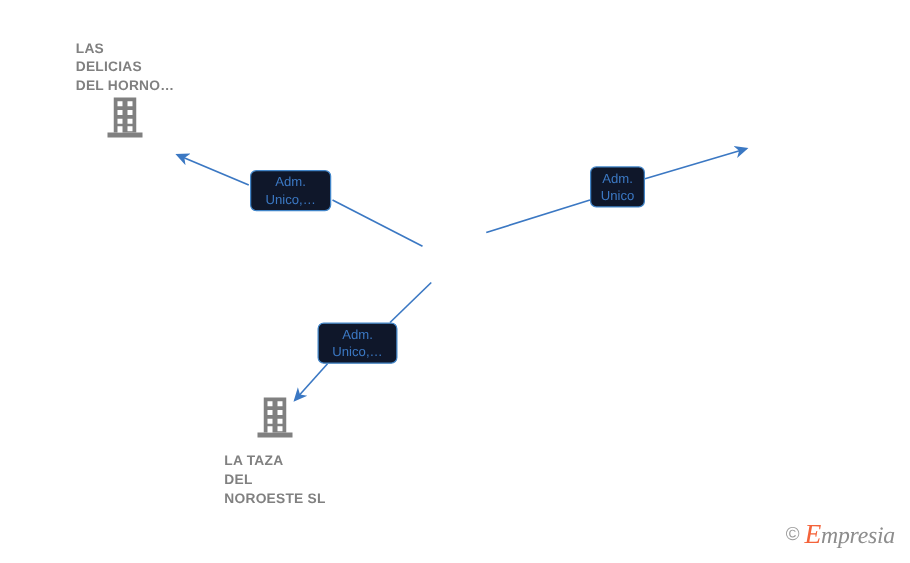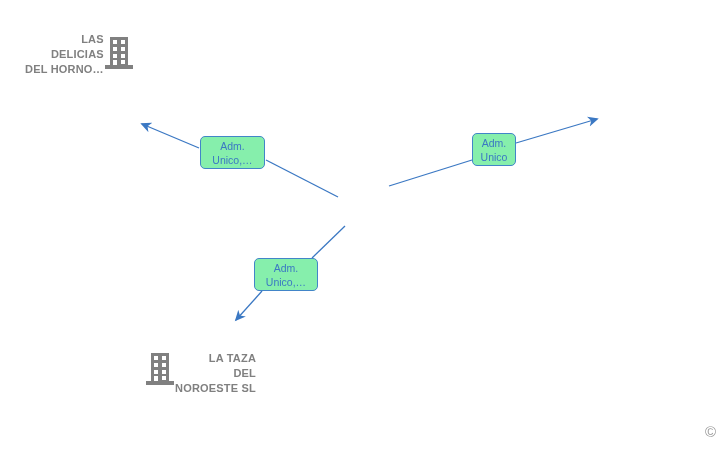--- a/index.html
+++ b/index.html
@@ -23,24 +23,24 @@
     left: 0;
     top: 0;
     width: 728px;
     height: 450px;
   }
 
   
   .node {
     position: absolute;
     display: flex;
-    flex-direction: row;
+    flex-direction: column;
     align-items: center;
     width: 150px;
-    text-align: right;
+    text-align: left;
   }
   .node-label {
     font-size: 11px;
     line-height: 15px;
     color: #808080;
     letter-spacing: 0.2px;
     white-space: pre-line;
   }
   .node-label.company {
     font-weight: bold;
@@ -48,21 +48,21 @@
   .node-icon {
     display: block;
   }
 
   
   .edge-label {
     position: absolute;
     box-sizing: border-box;
     border: 1.4px solid #4285c8;
     border-radius: 5px;
-    background: #86efac;
+    background: #0f172a;
     color: #3b78c3;
     font-size: 10.5px;
     line-height: 14px;
     text-align: center;
     padding-top: 2px;
     white-space: pre-line;
     z-index: 5;
   }
 
   
@@ -134,21 +134,21 @@
         <rect x="9" y="18" width="4" height="4" fill="#ffffff"></rect>
         <rect x="17" y="18" width="4" height="4" fill="#ffffff"></rect>
         <rect x="9" y="24" width="4" height="5" fill="#ffffff"></rect>
         <rect x="17" y="24" width="4" height="4" fill="#ffffff"></rect>
       </svg>
     </span>
   </div>
 
 
 
-  <div class="node" style="left:145px; top:345px;">
+  <div class="node" style="left:145px; top:317px;">
     <span class="node-icon">
       <svg width="30" height="34" viewBox="0 0 30 34" xmlns="http://www.w3.org/2000/svg">
         <rect x="6" y="1" width="18" height="28" fill="#808080"></rect>
         <rect x="1" y="29" width="28" height="4" fill="#808080"></rect>
         <rect x="9" y="4" width="4" height="4" fill="#ffffff"></rect>
         <rect x="17" y="4" width="4" height="4" fill="#ffffff"></rect>
         <rect x="9" y="11" width="4" height="4" fill="#ffffff"></rect>
         <rect x="17" y="11" width="4" height="4" fill="#ffffff"></rect>
         <rect x="9" y="18" width="4" height="4" fill="#ffffff"></rect>
         <rect x="17" y="18" width="4" height="4" fill="#ffffff"></rect>
@@ -165,15 +165,16 @@
 Unico,…</div>
 
   <div class="edge-label" style="left:472px; top:133px; width:44px; height:33px;">Adm.
 Unico</div>
 
   <div class="edge-label" style="left:254px; top:258px; width:64px; height:33px;">Adm.
 Unico,…</div>
 
   <div id="watermark">
     <span class="copy">©</span>
+    <span class="brand"><span class="cap">E</span><span>mpresia</span></span>
   </div>
 
 </div>
 
 </body></html>

